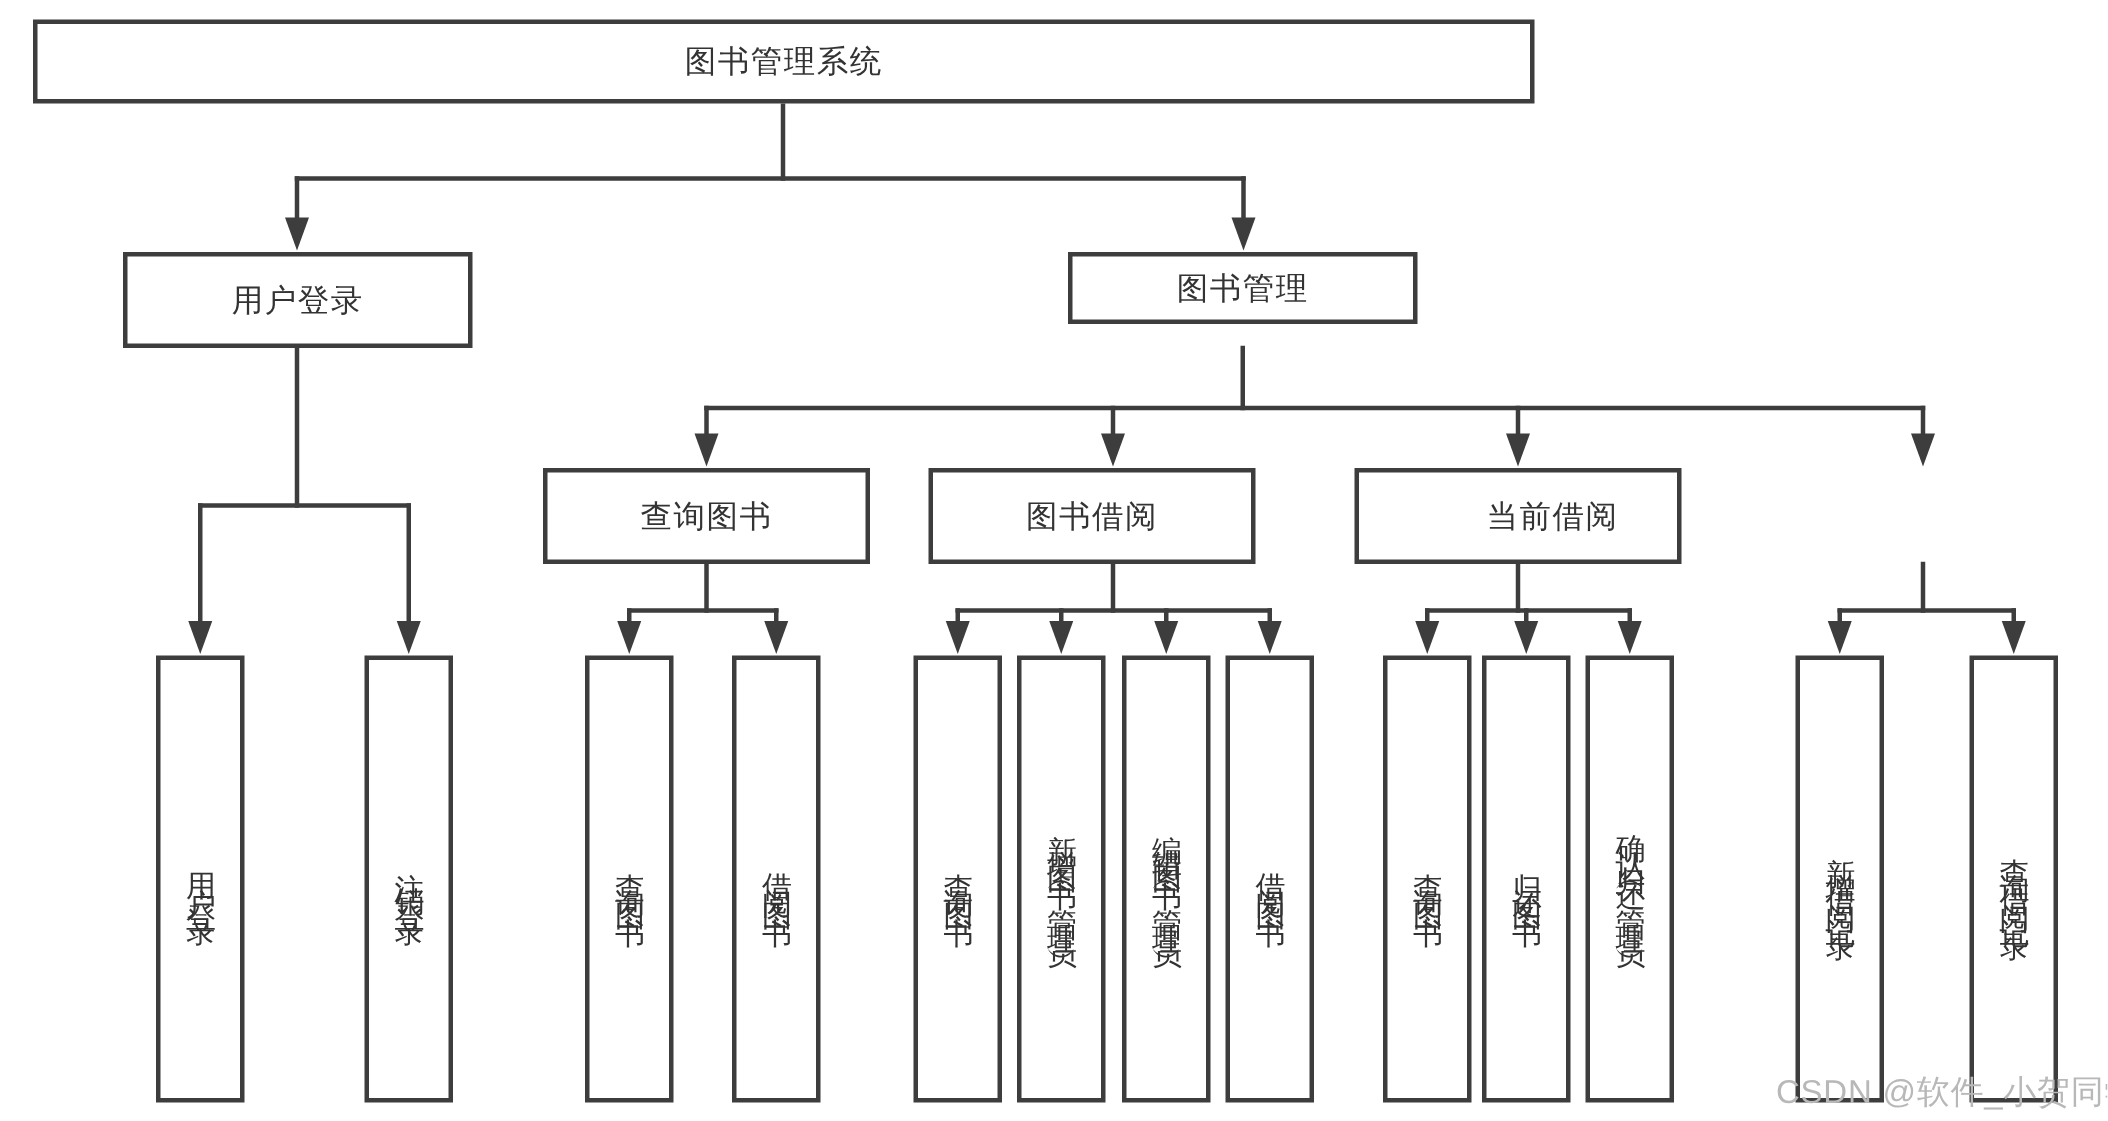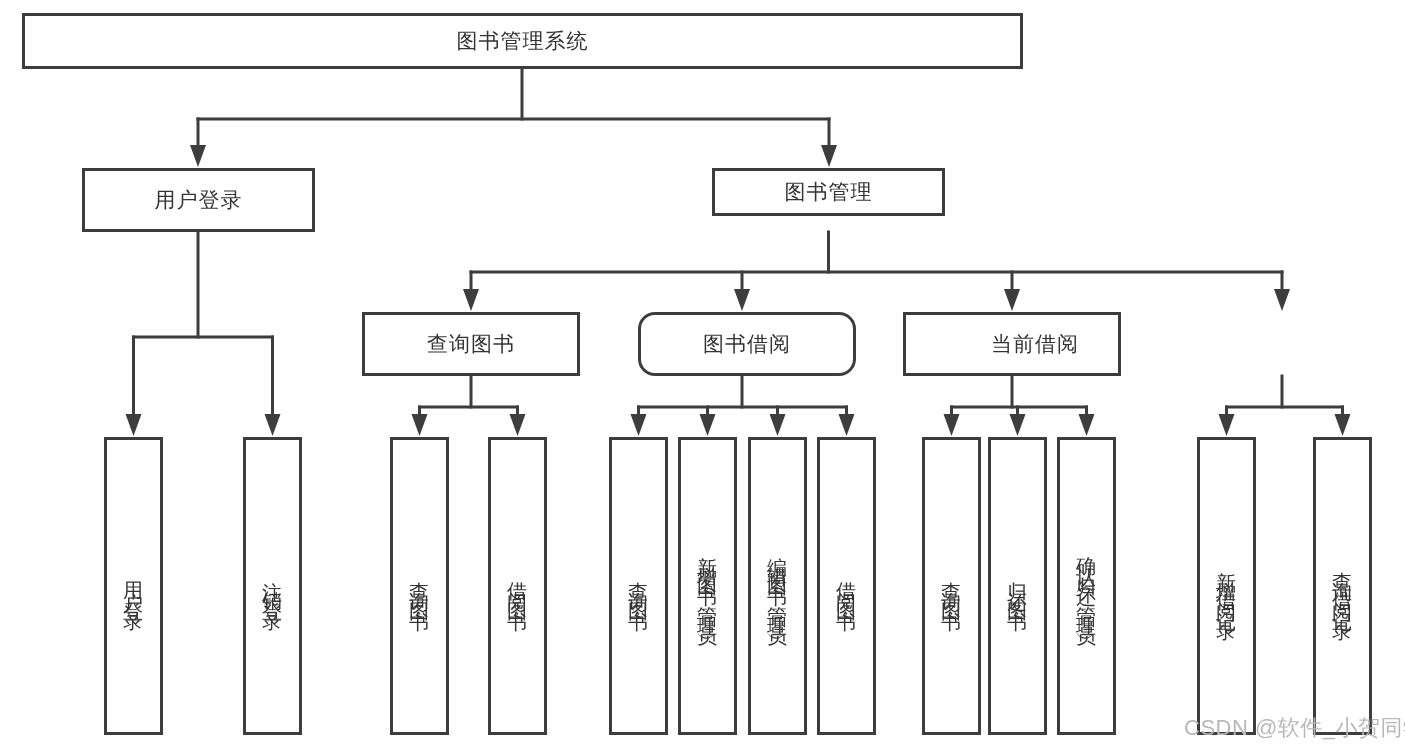--- a/index.html
+++ b/index.html
@@ -129,21 +129,21 @@
   <div class="box hbox" style="left:82px; top:168px; width:233px; height:64px;">
     <span class="lbl">用户登录</span>
   </div>
   <div class="box hbox" style="left:712px; top:168px; width:233px; height:48px;">
     <span class="lbl">图书管理</span>
   </div>
 
   <div class="box hbox" style="left:362px; top:312px; width:218px; height:64px;">
     <span class="lbl">查询图书</span>
   </div>
-  <div class="box hbox" style="left:638px; top:312px; width:218px; height:64px;border-radius:17px;">
+  <div class="box hbox" style="left:619px; top:312px; width:218px; height:64px;">
     <span class="lbl">图书借阅</span>
   </div>
   <div class="box hbox" style="left:903px; top:312px; width:218px; height:64px;padding-left:46px;">
     <span class="lbl">当前借阅</span>
   </div>
 
   <div class="box vbox" style="left:104px; top:437px; width:59px; height:298px;">
     <span class="lbl">用户登录</span>
   </div>
   <div class="box vbox" style="left:243px; top:437px; width:59px; height:298px;">

